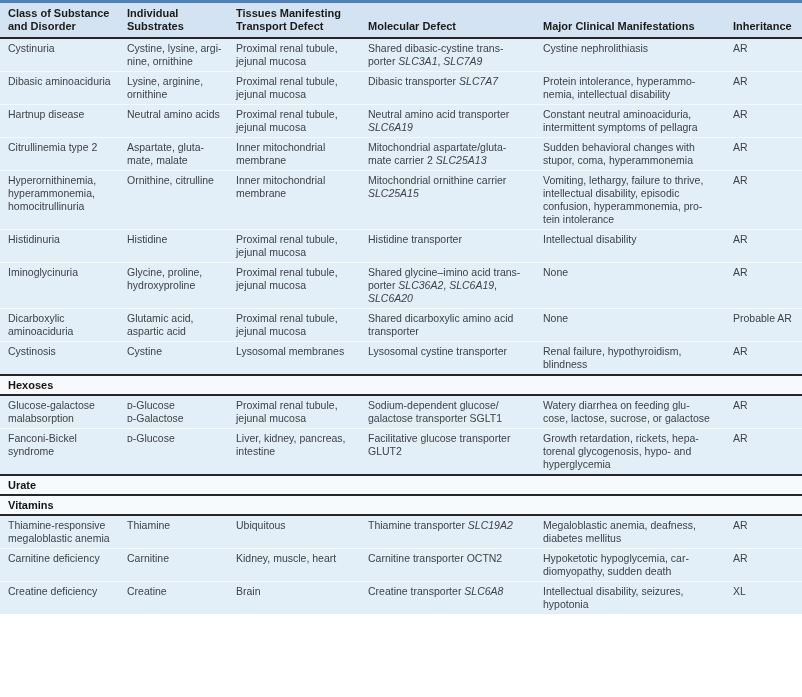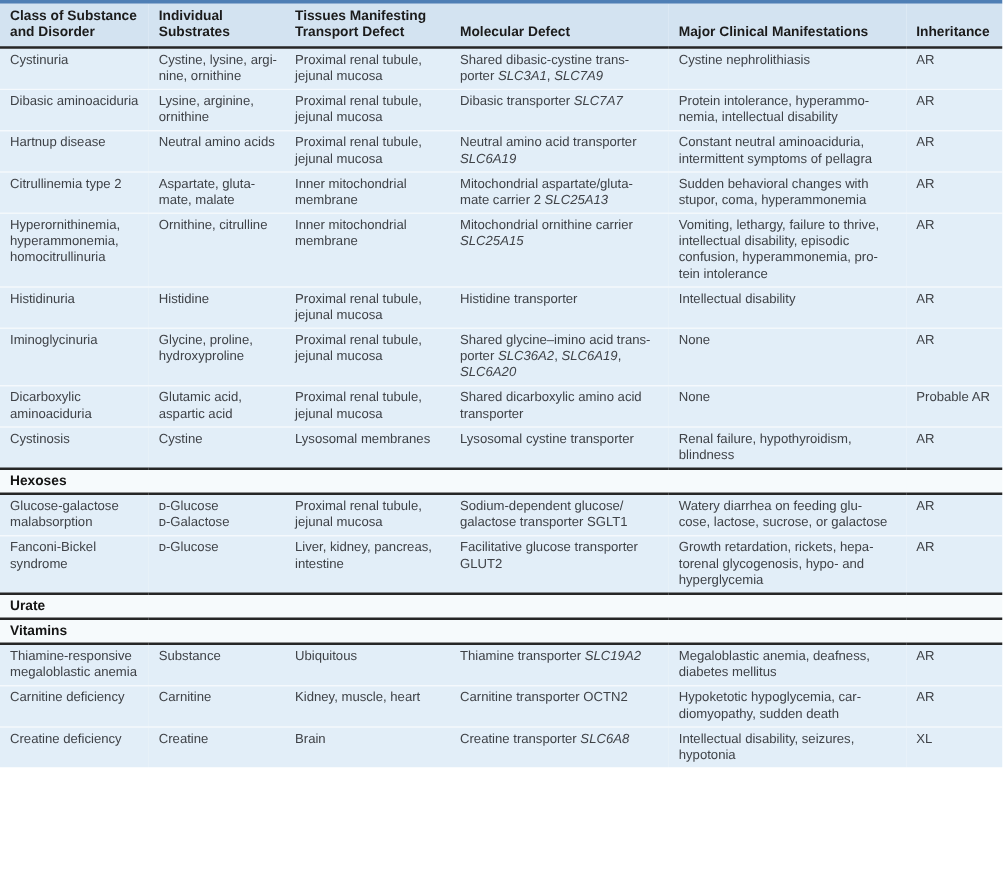--- a/index.html
+++ b/index.html
@@ -181,21 +181,21 @@
           <td>AR</td>
         </tr>
         <tr class="section-row">
           <td colspan="6">Urate</td>
         </tr>
         <tr class="section-row">
           <td colspan="6">Vitamins</td>
         </tr>
         <tr class="data-row">
           <td>Thiamine-responsive<br>megaloblastic anemia</td>
-          <td>Substance</td>
+          <td>Thiamine</td>
           <td>Ubiquitous</td>
           <td>Thiamine transporter <i>SLC19A2</i></td>
           <td>Megaloblastic anemia, deafness,<br>diabetes mellitus</td>
           <td>AR</td>
         </tr>
         <tr class="data-row">
           <td>Carnitine deficiency</td>
           <td>Carnitine</td>
           <td>Kidney, muscle, heart</td>
           <td>Carnitine transporter OCTN2</td>

